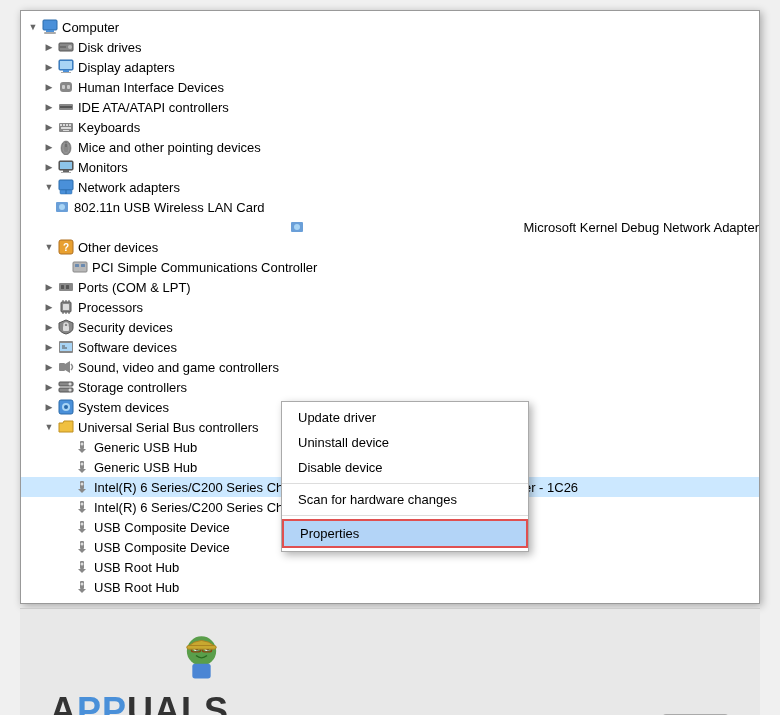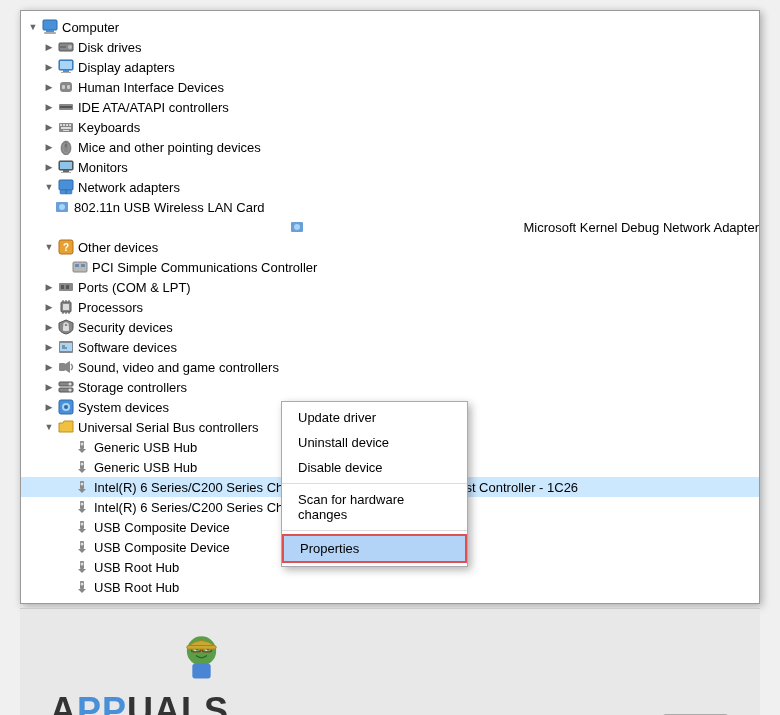--- a/index.html
+++ b/index.html
@@ -74,21 +74,21 @@
       font-size: 13px;
     }
 
     
     .context-menu {
       position: absolute;
       background: #fff;
       border: 1px solid #aaa;
       box-shadow: 3px 3px 8px rgba(0,0,0,0.3);
       z-index: 100;
-      width: 187px;
+      width: 248px;
       padding: 3px 0;
     }
 
     .context-menu-item {
       padding: 5px 16px;
       cursor: pointer;
       font-size: 13px;
       color: #000;
     }
 

